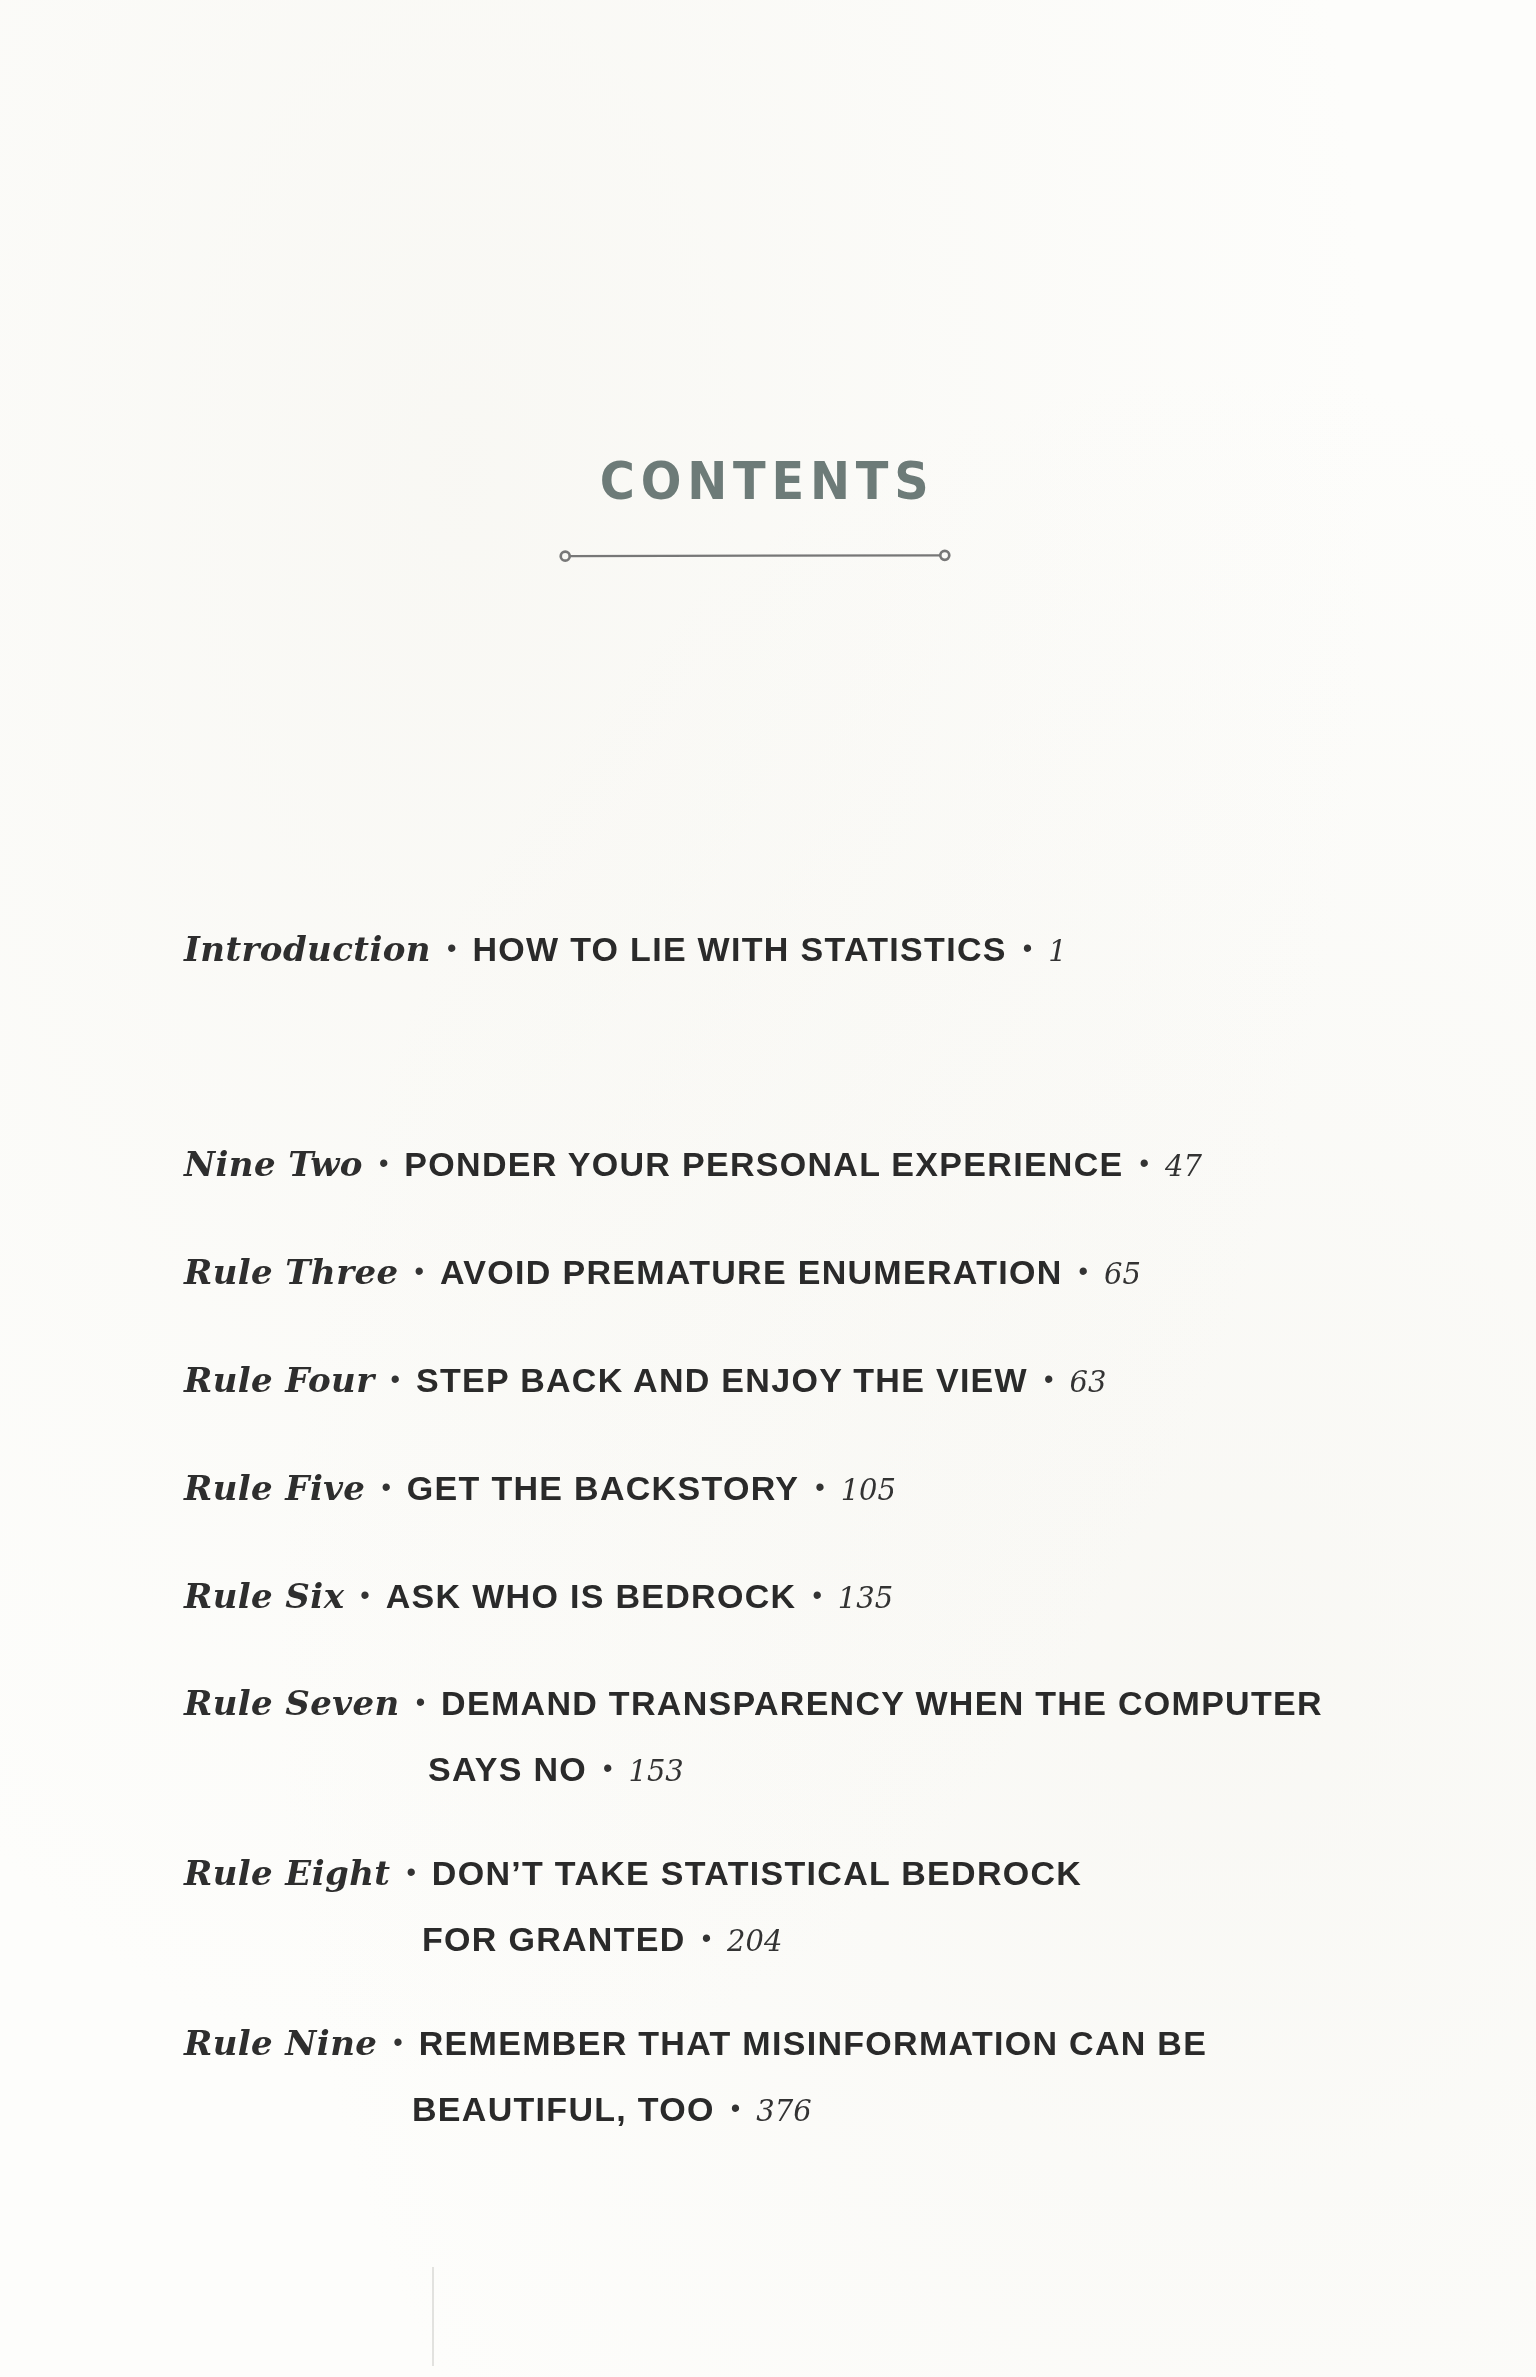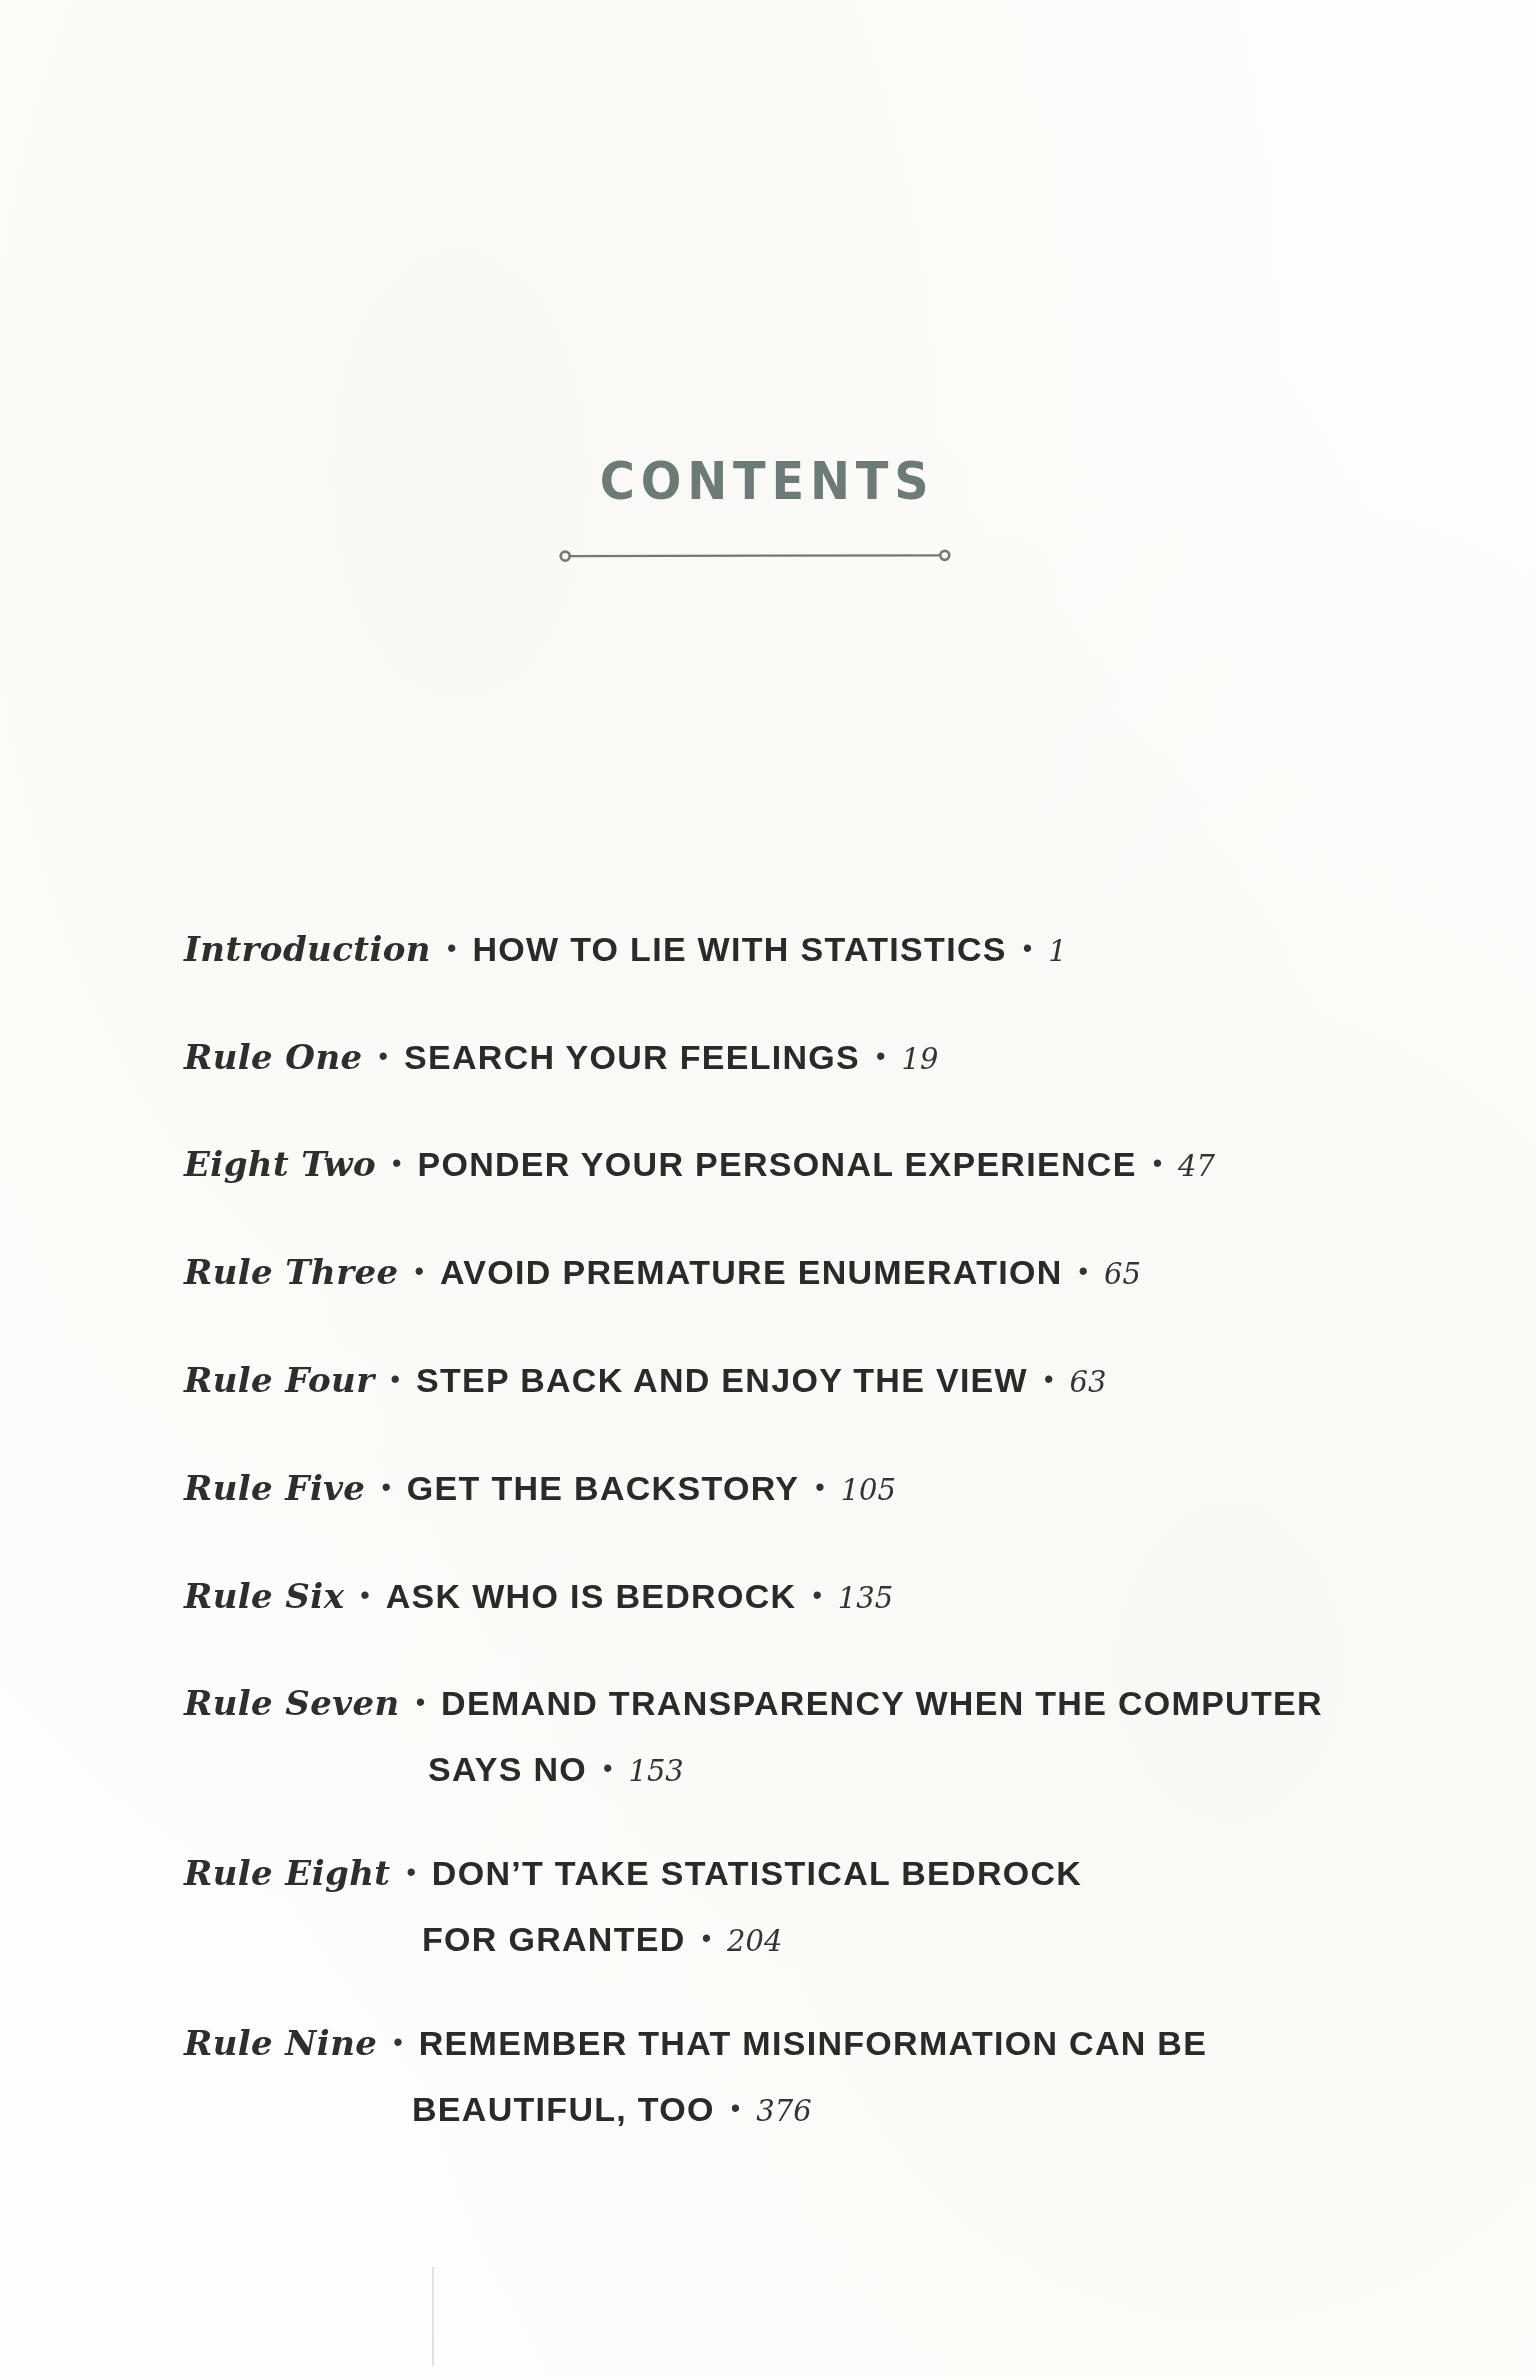--- a/index.html
+++ b/index.html
@@ -110,26 +110,23 @@
     <line x1="13" y1="8" x2="425" y2="7" stroke="#777" stroke-width="2.5"></line>
     <circle cx="430" cy="7" r="5" fill="none" stroke="#777" stroke-width="3"></circle>
   </svg>
 
   <div class="toc">
 
     <div class="entry" style="top:932px;">
       <span class="label">Introduction</span><span class="dot">•</span><span class="heading">HOW TO LIE WITH STATISTICS</span><span class="dot">•</span><span class="page-num">1</span>
     </div>
 
-    <div class="entry" style="top:1040px;">
-      <span class="label">Rule One</span><span class="dot">•</span><span class="heading">SEARCH YOUR FEELINGS</span><span class="dot">•</span><span class="page-num">19</span>
-    </div>
 
     <div class="entry" style="top:1147px;">
-      <span class="label">Eight Two</span><span class="dot">•</span><span class="heading">PONDER YOUR PERSONAL EXPERIENCE</span><span class="dot">•</span><span class="page-num">47</span>
+      <span class="label">Nine Two</span><span class="dot">•</span><span class="heading">PONDER YOUR PERSONAL EXPERIENCE</span><span class="dot">•</span><span class="page-num">47</span>
     </div>
 
     <div class="entry" style="top:1255px;">
       <span class="label">Rule Three</span><span class="dot">•</span><span class="heading">AVOID PREMATURE ENUMERATION</span><span class="dot">•</span><span class="page-num">65</span>
     </div>
 
     <div class="entry" style="top:1363px;">
       <span class="label">Rule Four</span><span class="dot">•</span><span class="heading">STEP BACK AND ENJOY THE VIEW</span><span class="dot">•</span><span class="page-num">63</span>
     </div>
 

